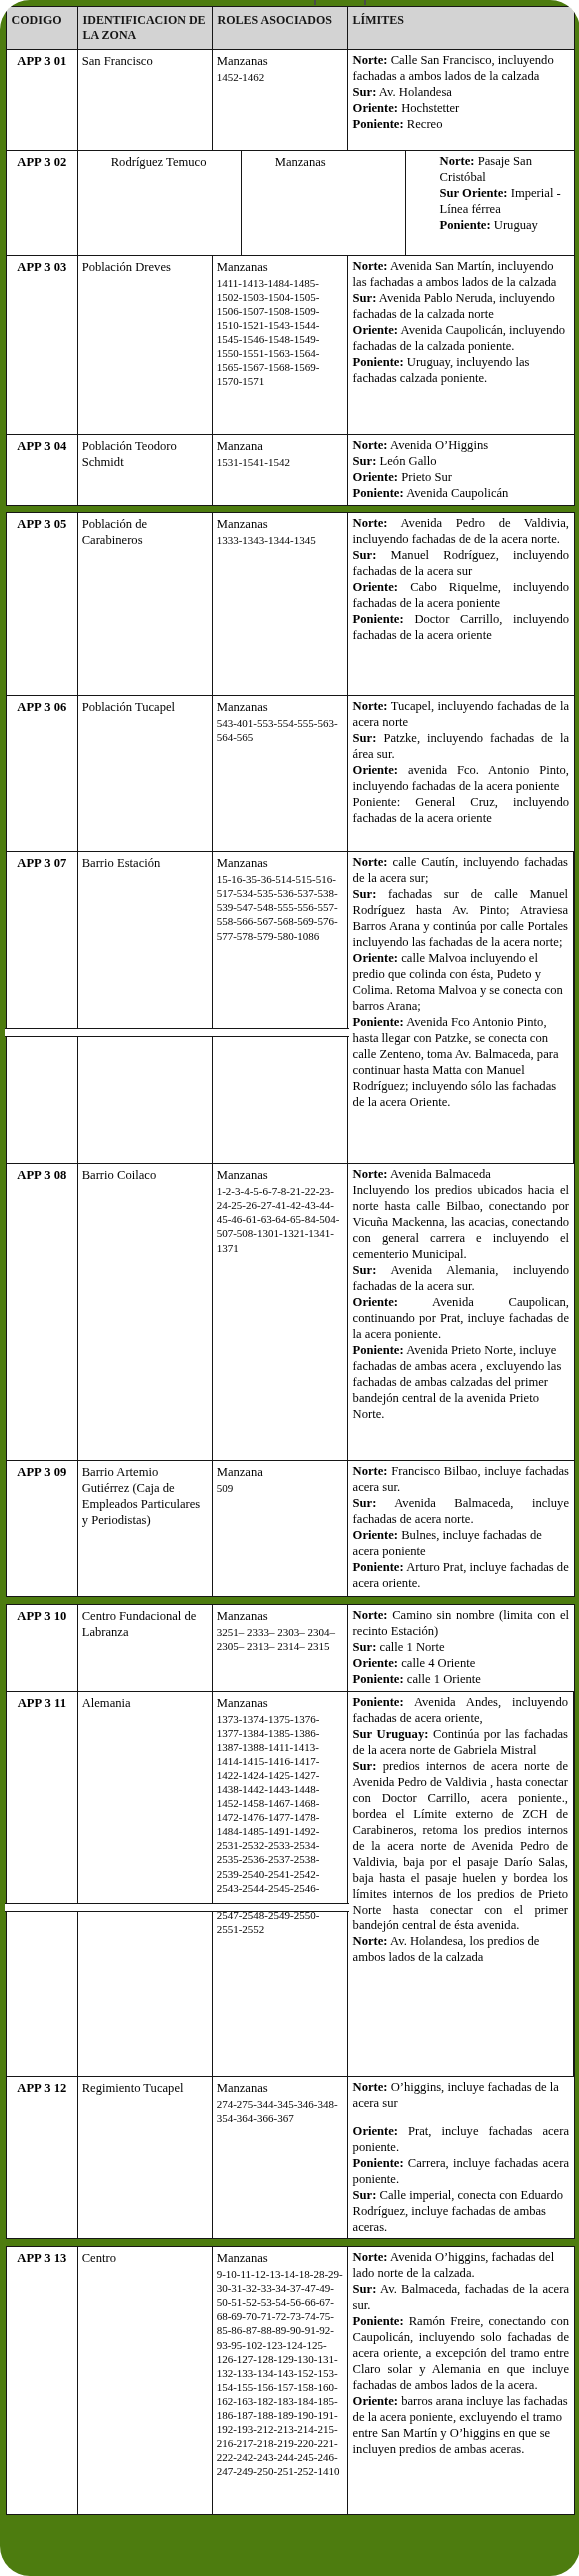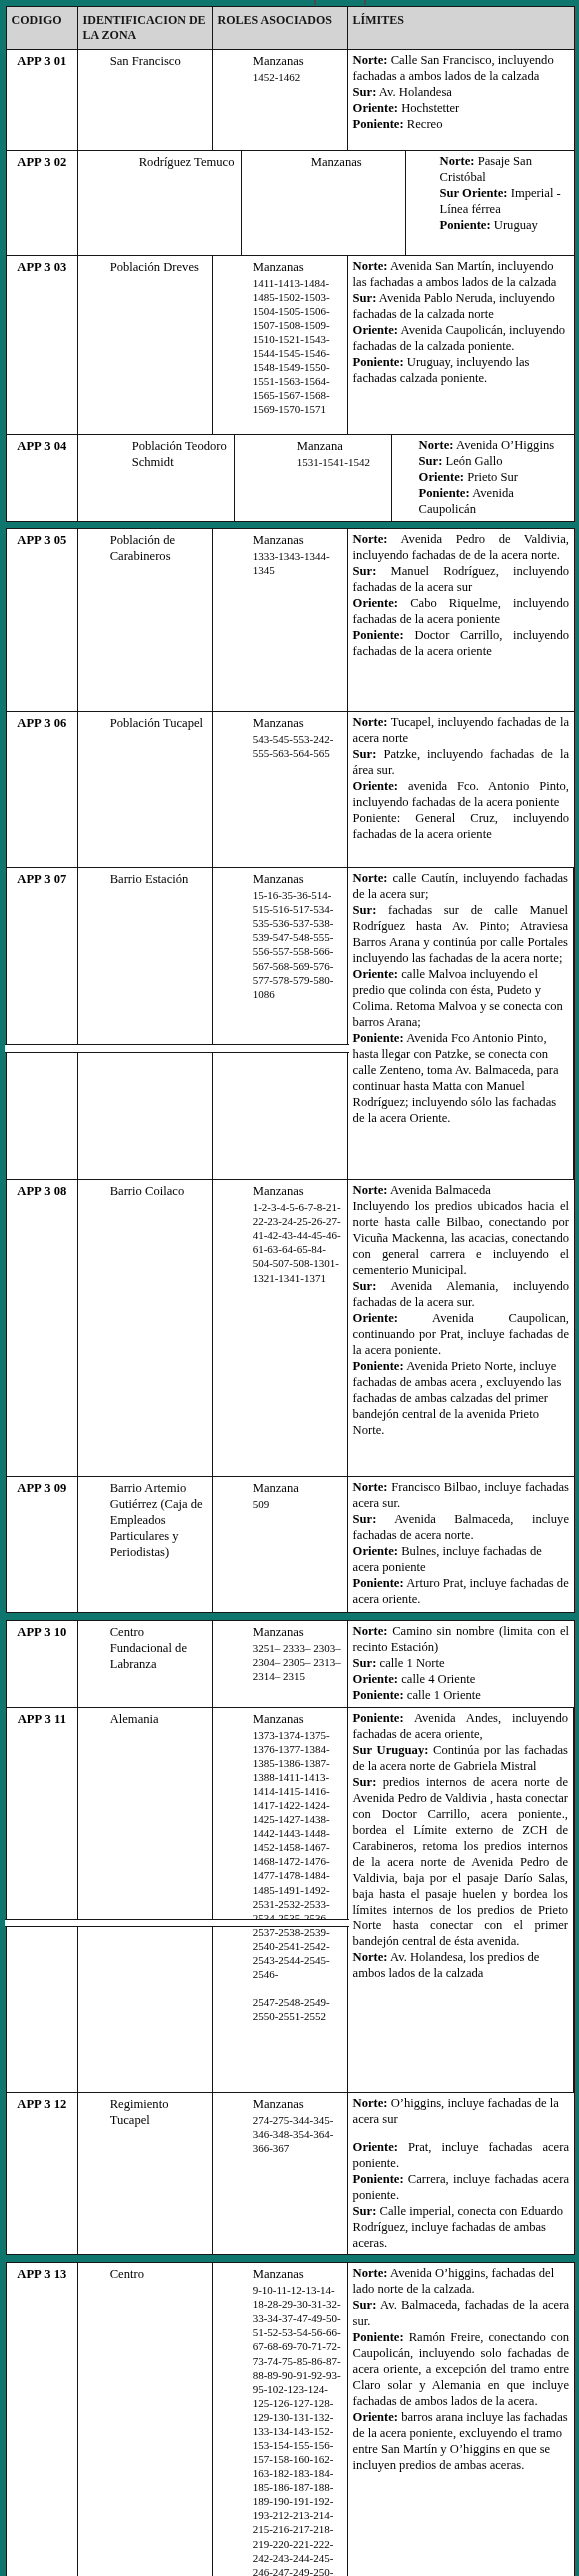--- a/index.html
+++ b/index.html
@@ -1,22 +1,23 @@
 <!DOCTYPE html>
 <html><head>
 <meta charset="utf-8">
 <style>
   html,body{margin:0;padding:0;background:#fff;}
   #page{
     position:relative;
     width:580px;height:2576px;
-    background:#0f766e;
+    background:#4d7c0f;
     font-family:"Liberation Serif","DejaVu Serif",serif;
     color:#000;
     overflow:hidden;
+    border-radius:30px;
   }
   .artifact-tick{position:absolute;top:0;width:1.9px;height:4.8px;background:#4a4a4a;}
   #table-root{position:absolute;top:5.8px;left:5.8px;width:569px;}
   .segment{
     box-sizing:border-box;
     width:569px;
     border:1.9px solid #161616;
     background:#fff;
     margin-bottom:6.8px;
   }
@@ -43,23 +44,23 @@
     padding:5.8px 4.8px 3.9px 4.8px;
   }
   
   .c-codigo{
     font-weight:bold;
     font-size:12.6px;
     text-align:center;
     padding-top:3.9px;
   }
   
-  .c-zona{font-size:12.6px;line-height:1.27;padding-top:3.9px;margin-left:28px;}
-  
-  .c-roles{font-size:12.6px;line-height:1.27;padding-top:3.9px;margin-left:36px;}
+  .c-zona{font-size:12.6px;line-height:1.27;padding-top:3.9px;}
+  
+  .c-roles{font-size:12.6px;line-height:1.27;padding-top:3.9px;}
   .roles-nums{
     font-size:11px;
     line-height:1.28;
     word-break:break-word;
     overflow-wrap:anywhere;
   }
   .roles-cont{margin-top:13.5px;}
   
   .c-limites{font-size:12.6px;line-height:1.27;padding:2.9px 4.8px 2.9px 4.8px;}
   .lim{text-align:left;}
@@ -124,21 +125,21 @@
             <div class="roles-title">Manzanas</div>
             <div class="roles-nums">1411-1413-1484-1485-1502-1503-1504-1505-1506-1507-1508-1509-1510-1521-1543-1544-1545-1546-1548-1549-1550-1551-1563-1564-1565-1567-1568-1569-1570-1571</div>
           </div>
           <div class="cell c-limites">
             <div class="lim"><b>Norte:</b> <span>Avenida San Martín, incluyendo las fachadas a ambos lados de la calzada</span></div>
             <div class="lim"><b>Sur:</b> <span>Avenida Pablo Neruda, incluyendo fachadas de la calzada norte</span></div>
             <div class="lim"><b>Oriente:</b> <span>Avenida Caupolicán, incluyendo fachadas de la calzada poniente.</span></div>
             <div class="lim"><b>Poniente:</b> <span>Uruguay, incluyendo las fachadas calzada poniente.</span></div>
           </div>
         </div>
-        <div class="trow" style="min-height: 68px; gap: 22px;">
+        <div class="trow" style="min-height: 68px;">
           <div class="cell c-codigo">APP 3 04</div>
           <div class="cell c-zona">Población Teodoro Schmidt</div>
           <div class="cell c-roles">
             <div class="roles-title">Manzana</div>
             <div class="roles-nums">1531-1541-1542</div>
           </div>
           <div class="cell c-limites">
             <div class="lim"><b>Norte:</b> <span>Avenida O’Higgins</span></div>
             <div class="lim"><b>Sur:</b> <span>León Gallo</span></div>
             <div class="lim"><b>Oriente:</b> <span>Prieto Sur</span></div>
@@ -159,21 +160,21 @@
             <div class="lim justify"><b>Sur:</b> <span>Manuel Rodríguez, incluyendo fachadas de la acera sur</span></div>
             <div class="lim justify"><b>Oriente:</b> <span>Cabo Riquelme, incluyendo fachadas de la acera poniente</span></div>
             <div class="lim justify"><b>Poniente:</b> <span>Doctor Carrillo, incluyendo fachadas de la acera oriente</span></div>
           </div>
         </div>
         <div class="trow" style="min-height: 155px;">
           <div class="cell c-codigo">APP 3 06</div>
           <div class="cell c-zona">Población Tucapel</div>
           <div class="cell c-roles">
             <div class="roles-title">Manzanas</div>
-            <div class="roles-nums">543-545-553-242-555-563-564-565</div>
+            <div class="roles-nums">543-401-553-554-555-563-564-565</div>
           </div>
           <div class="cell c-limites">
             <div class="lim justify"><b>Norte:</b> <span>Tucapel, incluyendo fachadas de la acera norte</span></div>
             <div class="lim justify"><b>Sur:</b> <span>Patzke, incluyendo fachadas de la área sur.</span></div>
             <div class="lim justify"><b>Oriente:</b> <span>avenida Fco. Antonio Pinto, incluyendo fachadas de la acera poniente</span></div>
             <div class="lim justify"><span>Poniente:</span> <span>General Cruz, incluyendo fachadas de la acera oriente</span></div>
           </div>
         </div>
         <div class="trow" style="min-height: 311px;">
           <div class="cell c-codigo">APP 3 07</div>

